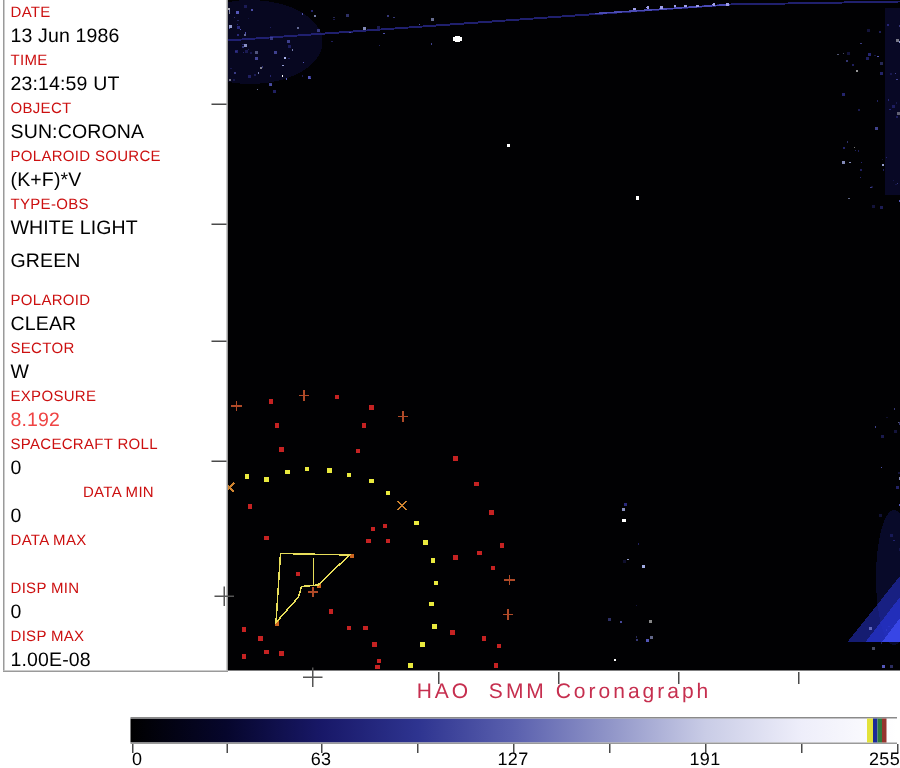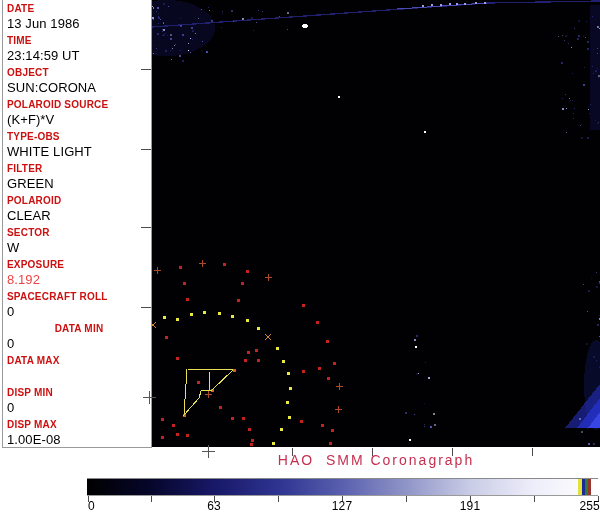--- a/index.html
+++ b/index.html
@@ -6,21 +6,21 @@
   body{
     width:600px;height:512px;position:relative;overflow:hidden;
     background:#ffffff;
     font-family:"Liberation Sans",sans-serif;
   }
   
   .vline,.hline{position:absolute;background:#9a9a9a;}
   
   #sidebar{position:absolute;left:4px;top:0;width:147px;height:447px;overflow:hidden;}
   .field{height:32px;box-sizing:border-box;padding:4px 0 0 3px;}
-  .field .lbl{font-size:10px;font-weight:bold;letter-spacing:.2px;line-height:10px;}
+  .field .lbl{font-size:10px;font-weight:normal;letter-spacing:.2px;line-height:10px;}
   .field .val{font-size:13px;letter-spacing:.1px;line-height:15px;margin-top:2px;color:#000;}
   
   #image-panel{position:absolute;left:152px;top:0;width:448px;height:447px;background:#010103;}
   #image-panel svg{position:absolute;left:0;top:0;}
   
   .tick-b{position:absolute;width:1px;height:8px;background:#4a4a4a;}
   .tick-l{position:absolute;width:10px;height:1px;background:#4a4a4a;}
   .plusmark{position:absolute;width:13px;height:13px;}
   .plusmark i{position:absolute;background:#555;}
   .plusmark .ph{left:0;top:6px;width:13px;height:1px;}
@@ -56,21 +56,20 @@
     </div>
     <div class="field">
       <div class="lbl" style="color: rgb(204, 16, 16);">POLAROID SOURCE</div>
       <div class="val" style="color: rgb(0, 0, 0);">(K+F)*V</div>
     </div>
     <div class="field">
       <div class="lbl" style="color: rgb(204, 16, 16);">TYPE-OBS</div>
       <div class="val" style="color: rgb(0, 0, 0);">WHITE LIGHT</div>
     </div>
     <div class="field">
-      <div class="lbl" style="color: rgb(204, 16, 16);">FILTER</div>
       <div class="val" style="color: rgb(0, 0, 0);">GREEN</div>
     </div>
     <div class="field">
       <div class="lbl" style="color: rgb(204, 16, 16);">POLAROID</div>
       <div class="val" style="color: rgb(0, 0, 0);">CLEAR</div>
     </div>
     <div class="field">
       <div class="lbl" style="color: rgb(204, 16, 16);">SECTOR</div>
       <div class="val" style="color: rgb(0, 0, 0);">W</div>
     </div>

